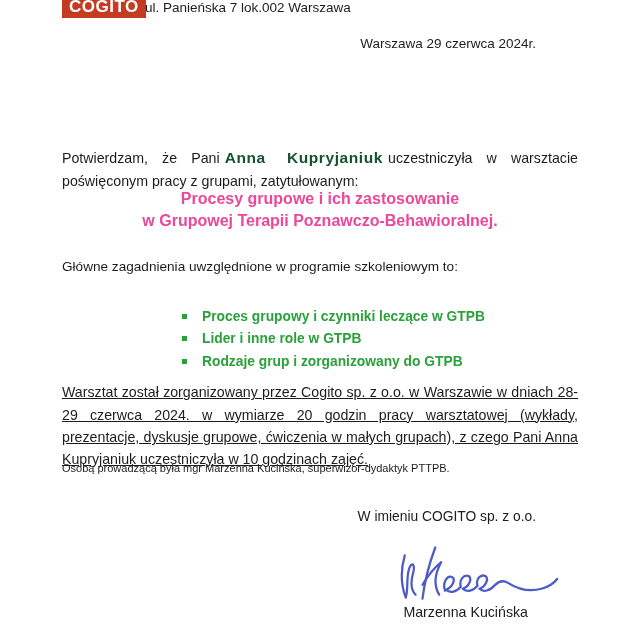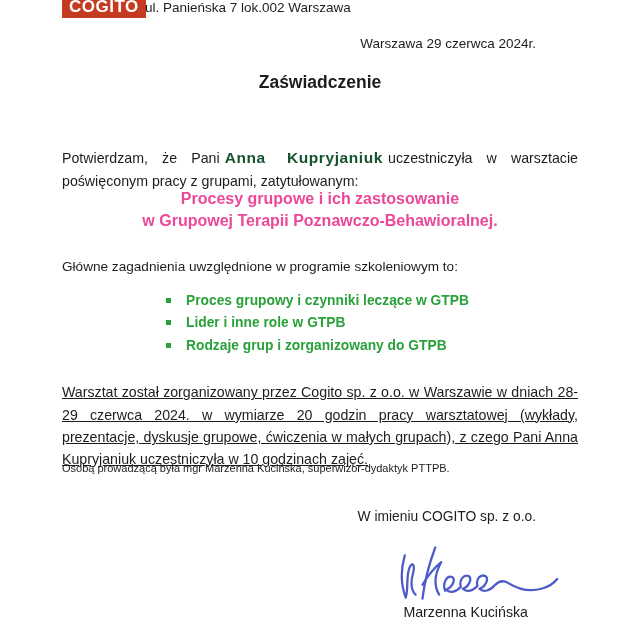--- a/index.html
+++ b/index.html
@@ -46,21 +46,21 @@
     position:absolute;left:0;top:188px;width:100%;
     text-align:center;color:#ec4899;font-weight:700;
     font-size:16px;line-height:21.5px;
   }
   .topics-heading{
     position:absolute;left:62px;top:257px;width:516px;
     font-size:13.6px;line-height:20px;text-align:left;
   }
   .topic-list{
     position:absolute;left:166px;top:290px;
-    list-style:none;margin:0;padding:0;
+    list-style:none;margin:16px;padding:0;
   }
   .topic-list li{
     color:#2aa13a;font-weight:700;font-size:13.8px;line-height:22.3px;
     position:relative;padding-left:20px;
   }
   .bullet{
     position:absolute;left:0;top:8px;
     width:5px;height:5px;background:#2aa13a;display:inline-block;
   }
   .p-body{top:367px;text-decoration:underline;}
@@ -89,21 +89,20 @@
 <div class="page">
 
   <div class="logo">
     <span>COGITO</span>
   </div>
 
   <div class="address">ul. Panieńska 7 lok.002 Warszawa</div>
 
   <div class="date-line">Warszawa 29 czerwca 2024r.</div>
 
-  <div class="doc-title">Zaświadczenie</div>
 
   <p class="para p-intro"><span>Potwierdzam, że Pani</span><span class="name">Anna Kupryjaniuk</span><span>uczestniczyła w warsztacie poświęconym pracy z grupami, zatytułowanym:</span></p>
 
   <div class="workshop-title">
     <div>Procesy grupowe i ich zastosowanie</div>
     <div>w Grupowej Terapii Poznawczo-Behawioralnej.</div>
   </div>
 
   <div class="topics-heading">Główne zagadnienia uwzględnione w programie szkoleniowym to:</div>
 

